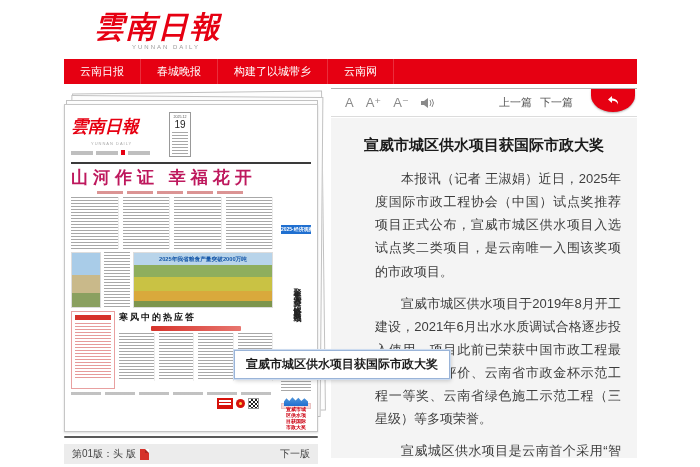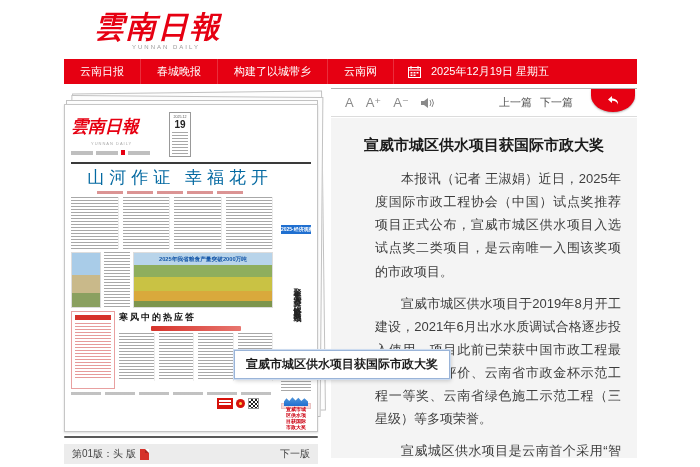--- a/index.html
+++ b/index.html
@@ -36,31 +36,31 @@
   .tl-red { background-image:repeating-linear-gradient(to bottom,#e69a9a 0 1px,transparent 1px 3px); }
 
   .mast-row { display:flex; height:50px; }
   .mast-cn { font-family:"DejaVu Serif","Liberation Serif",serif; font-size:17px; font-weight:bold; font-style:italic; color:#e60012; line-height:30px; white-space:nowrap; }
   .mast-en { font-size:4px; color:#b06; color:#aaa; letter-spacing:1px; margin-left:20px; }
   .mast-slogan { margin-top:4px; display:flex; align-items:center; gap:3px; }
   .slg { width:22px; height:4px; background:#8a8a8a; opacity:.55; }
   .slg-dot { width:4px; height:5px; background:#e60012; }
   .datebox { width:22px; border:1px solid #999; margin:1px 5px 4px 6px; text-align:center; padding-top:1px; }
   .datebox .dm { font-size:4px; color:#555; transform:scale(.9); }
-  .datebox .dd { font-size:10px; font-weight:bold; color:#222; line-height:11px; }
+  .datebox .dd { font-size:10px; font-weight:normal; color:#222; line-height:11px; }
   .datebox .dl { margin:2px 2px 0 2px; height:22px; }
   .toparticle { flex:1; padding-left:2px; }
   .kicker { font-size:5px; color:#444; text-align:center; transform:scale(.9); }
   .tophead { font-size:9px; font-weight:bold; color:#111; text-align:center; letter-spacing:1px; margin:1px 0 2px 0; white-space:nowrap; }
   .topcols { display:flex; gap:4px; height:26px; }
   .topcols > div { flex:1; }
 
   .mast-rule { height:2px; background:#3a3a3a; margin:1px 0 2px 0; }
 
-  .bighead { font-size:17px; font-weight:normal; color:#0369a1; text-align:right; letter-spacing:5px; white-space:nowrap; width:190px; }
+  .bighead { font-size:17px; font-weight:bold; color:#be185d; text-align:left; letter-spacing:5px; white-space:nowrap; width:190px; }
   .subline { width:150px; height:3px; margin:2px auto 3px auto; background:repeating-linear-gradient(to right,#c66 0 26px,transparent 26px 30px); opacity:.7; }
 
   .body-zone { display:flex; gap:5px; }
   .body-left { width:186px; }
   .cols4 { display:flex; gap:4px; height:52px; margin-bottom:3px; }
   .cols4 > div { flex:1; border-right:1px solid #eee; }
 
   .photo-row { display:flex; gap:3px; height:56px; margin-bottom:3px; }
   .mini-photo { width:30px; background:linear-gradient(to bottom,#a9cce8 0 40%,#c9b98a 40% 75%,#8aa060 75%); border:1px solid #ddd; }
   .big-photo { position:relative; flex:1; border:1px solid #ddd; background:
@@ -120,34 +120,20 @@
   <div class="logo">
     <div class="logo-cn">雲南日報</div>
     <div class="logo-en">YUNNAN DAILY</div>
   </div>
 
   <div class="navbar">
     <div class="nav-item">云南日报</div>
     <div class="nav-item">春城晚报</div>
     <div class="nav-item">构建了以城带乡</div>
     <div class="nav-item">云南网</div>
-    <div class="nav-date">
-      <svg class="cal-icon" viewBox="0 0 13 12">
-        <rect x="0.5" y="1.5" width="12" height="10" fill="none" stroke="#fff"></rect>
-        <line x1="3" y1="0" x2="3" y2="3" stroke="#fff"></line>
-        <line x1="10" y1="0" x2="10" y2="3" stroke="#fff"></line>
-        <line x1="0" y1="4" x2="13" y2="4" stroke="#fff"></line>
-        <rect x="2.5" y="6" width="2" height="1.5" fill="#fff"></rect>
-          <rect x="5.5" y="6" width="2" height="1.5" fill="#fff"></rect>
-          <rect x="8.5" y="6" width="2" height="1.5" fill="#fff"></rect>
-        <rect x="2.5" y="8.5" width="2" height="1.5" fill="#fff"></rect>
-          <rect x="5.5" y="8.5" width="2" height="1.5" fill="#fff"></rect>
-      </svg>
-      <span>2025年12月19日 星期五</span>
-    </div>
   </div>
 
   <div class="main">
 
     <div class="left-col">
       <div class="sheet s1"></div>
       <div class="sheet s2"></div>
       <div class="sheet s3"></div>
 
       <div class="paper">

